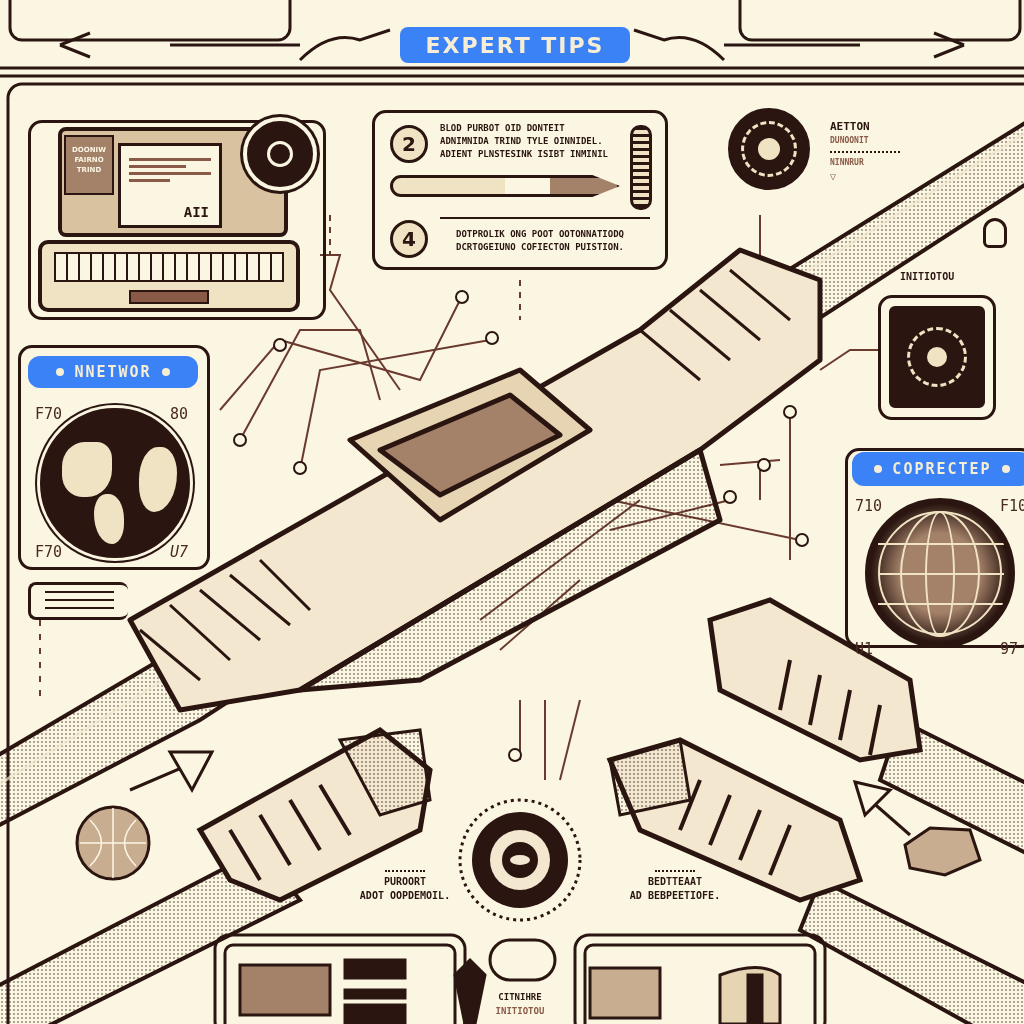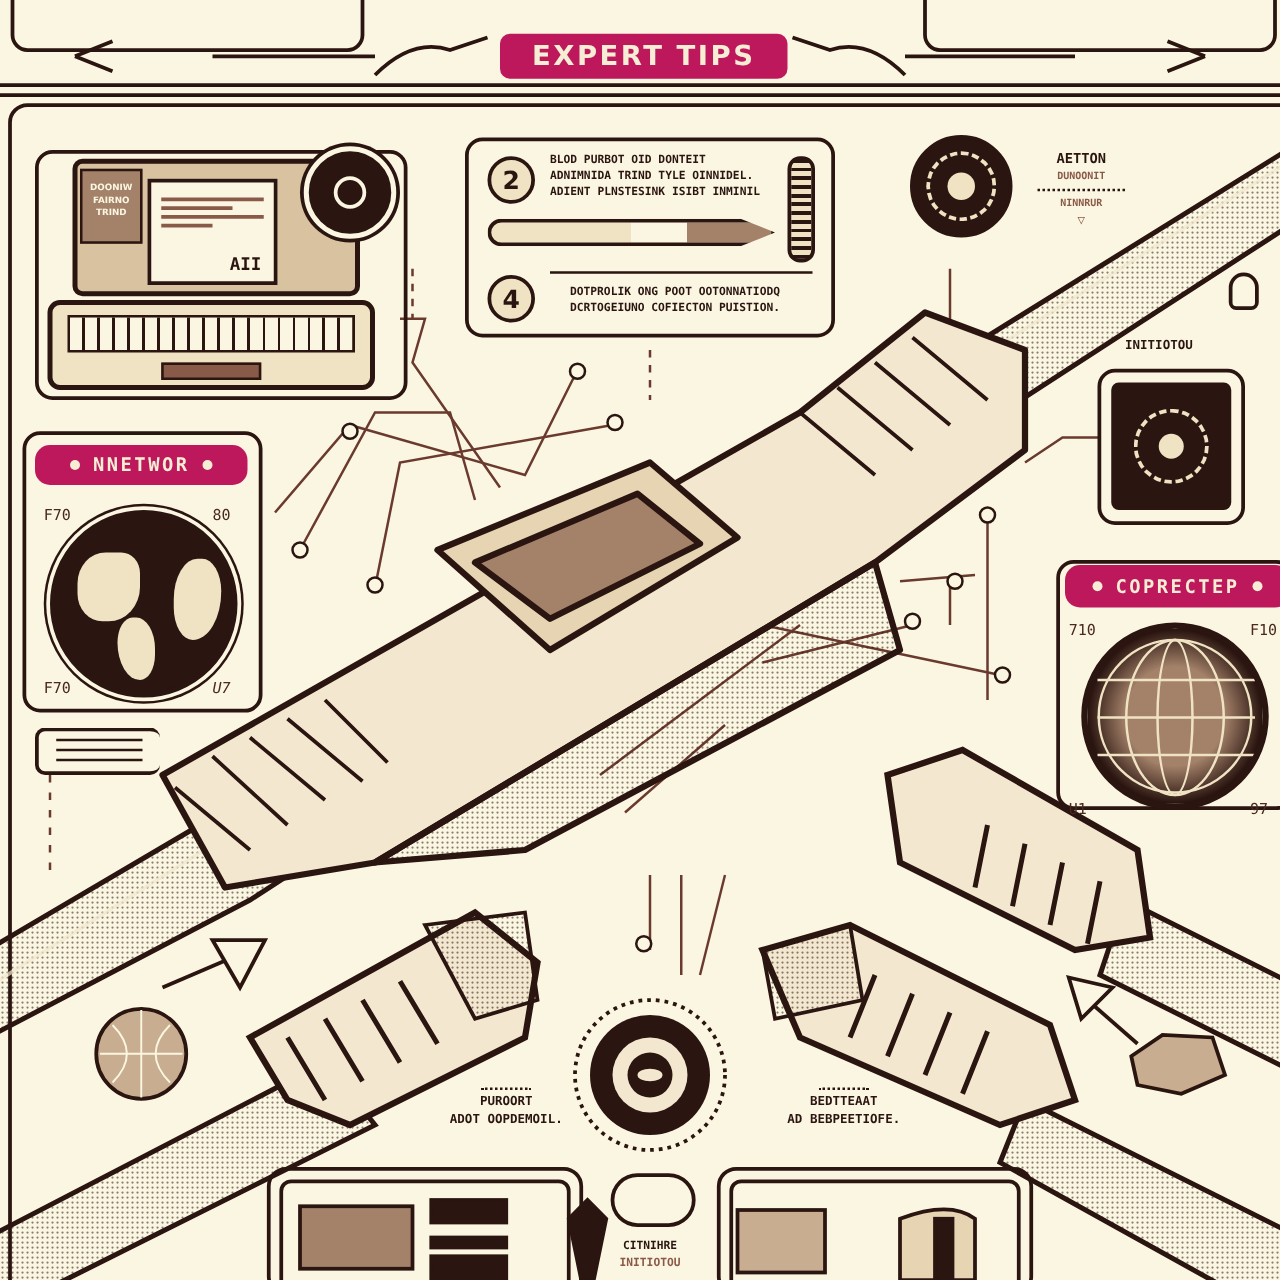--- a/index.html
+++ b/index.html
@@ -1,22 +1,22 @@
 <!DOCTYPE html>
 <html><head>
 <meta charset="utf-8">
 <style>
   * { box-sizing: border-box; margin: 0; padding: 0; }
   html, body { width: 1024px; height: 1024px; overflow: hidden; background: #fbf6e2; }
   body { position: relative; font-family: "DejaVu Sans", sans-serif; color: #2a1510; }
   .abs { position: absolute; }
   .panel { position: absolute; border: 3px solid #2a1510; border-radius: 14px; background: #fbf6e2; }
-  .pill { position: absolute; background: #be185d; color: #f6edd5; border-radius: 12px; font-family: "DejaVu Sans Mono", monospace; font-weight: bold; letter-spacing: 2px; display: flex; align-items: center; justify-content: center; }
+  .pill { position: absolute; background: #3b82f6; color: #f6edd5; border-radius: 12px; font-family: "DejaVu Sans Mono", monospace; font-weight: bold; letter-spacing: 2px; display: flex; align-items: center; justify-content: center; }
   .pill .dot { width: 8px; height: 8px; border-radius: 50%; background: #f6edd5; margin: 0 10px; }
-  .tiny { font-family: "DejaVu Sans Mono", monospace; font-size: 12px; color: #4a2a20; }
+  .tiny { font-family: "DejaVu Sans Mono", monospace; font-size: 15px; color: #4a2a20; }
   .txt { font-family: "DejaVu Sans Mono", monospace; font-weight: bold; font-size: 11px; color: #2a1510; line-height: 14px; }
   .num { position: absolute; width: 38px; height: 38px; border: 3px solid #2a1510; border-radius: 50%; font-weight: bold; font-size: 20px; display: flex; align-items: center; justify-content: center; background: #efe3c3; }
   svg { position: absolute; left: 0; top: 0; }
 </style>
 </head>
 <body>
 
 <svg width="1024" height="1024" viewBox="0 0 1024 1024">
   <defs>
     <pattern id="dots" width="4" height="4" patternUnits="userSpaceOnUse">
@@ -199,21 +199,21 @@
 <div class="abs txt" style="left:440px;top:228px;font-size:9px;line-height:13px;margin-left:16px;">
   <div>DOTPROLIK ONG POOT OOTONNATIODQ</div>
   <div>DCRTOGEIUNO COFIECTON PUISTION.</div>
 </div>
 
 <div class="abs" style="left:728px;top:108px;width:82px;height:82px;border-radius:50%;background:#2a1510;border:3px solid #2a1510;">
   <div style="margin:10px;width:56px;height:56px;border-radius:50%;border:3px dashed #efe3c3;display:flex;align-items:center;justify-content:center;">
     <div style="width:22px;height:22px;border-radius:50%;background:#efe3c3;"></div>
   </div>
 </div>
-<div class="abs txt" style="left:830px;top:120px;text-align:center;width:70px;">
+<div class="abs txt" style="left:830px;top:120px;width:70px;">
   <div style="font-size:11px;">AETTON</div>
   <div style="font-size:8px;color:#8a5a48;">DUNOONIT</div>
   <div style="border-top:2px dotted #2a1510;margin:3px 0;"></div>
   <div style="font-size:8px;color:#8a5a48;">NINNRUR</div>
   <div style="font-size:10px;color:#8a5a48;">▽</div>
 </div>
 
 <div class="abs" style="left:983px;top:218px;width:24px;height:30px;border:3px solid #2a1510;border-radius:12px 12px 6px 6px;background:#fbf6e2;"></div>
 <div class="abs txt" style="left:900px;top:270px;font-size:10px;">INITIOTOU</div>
 <div class="panel" style="left:878px;top:295px;width:118px;height:125px;">

